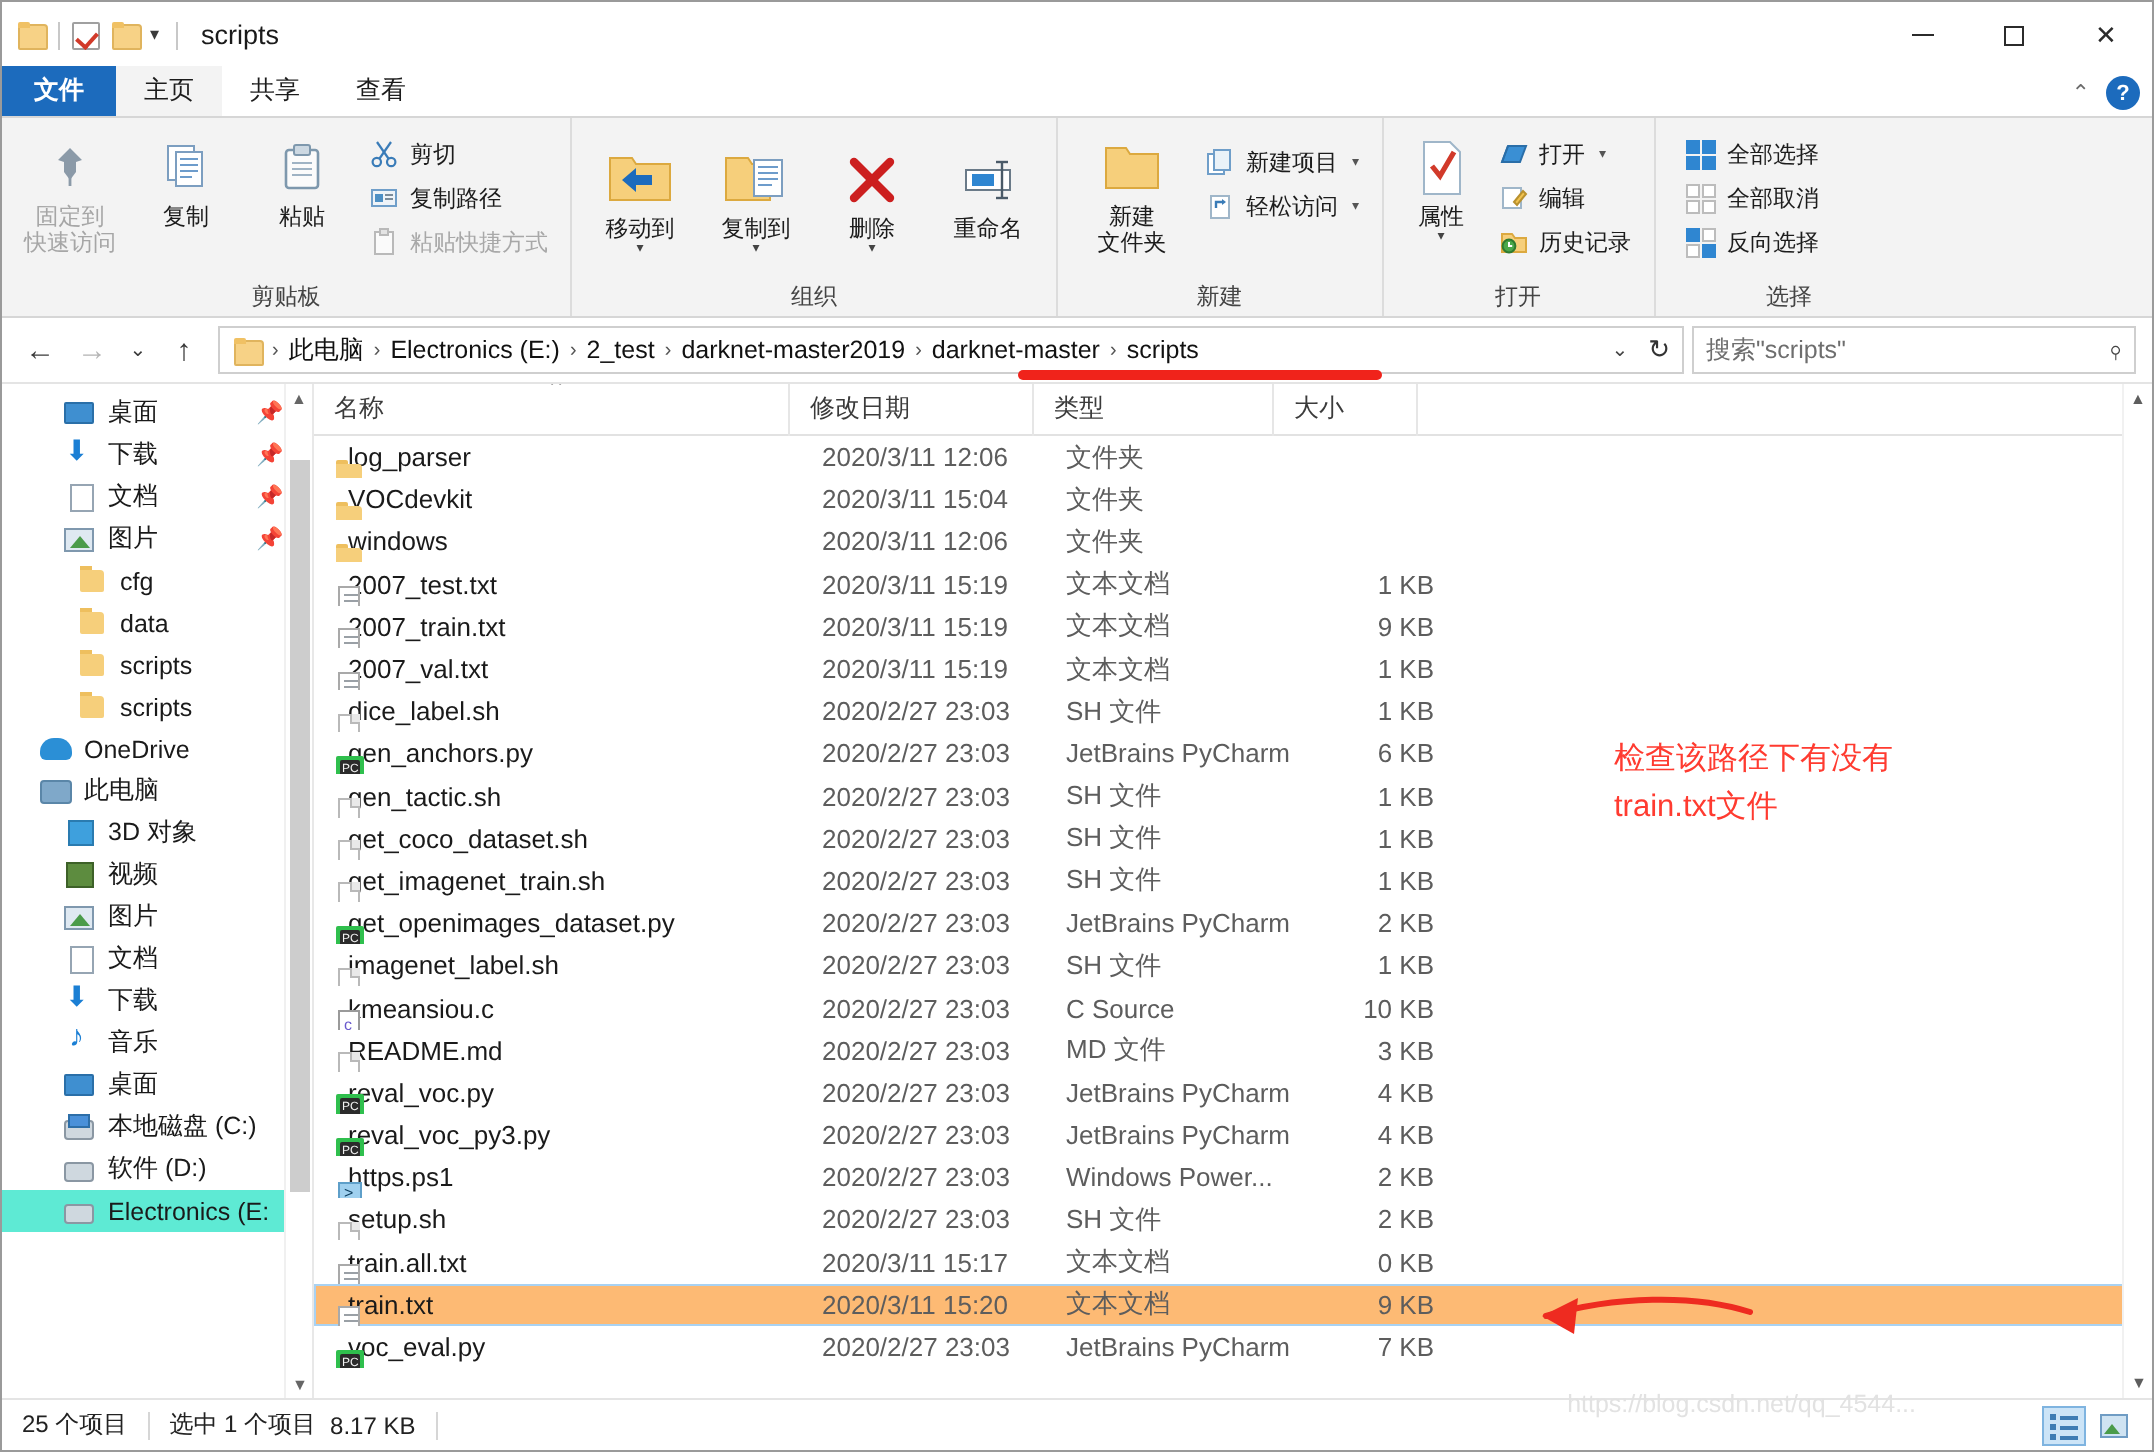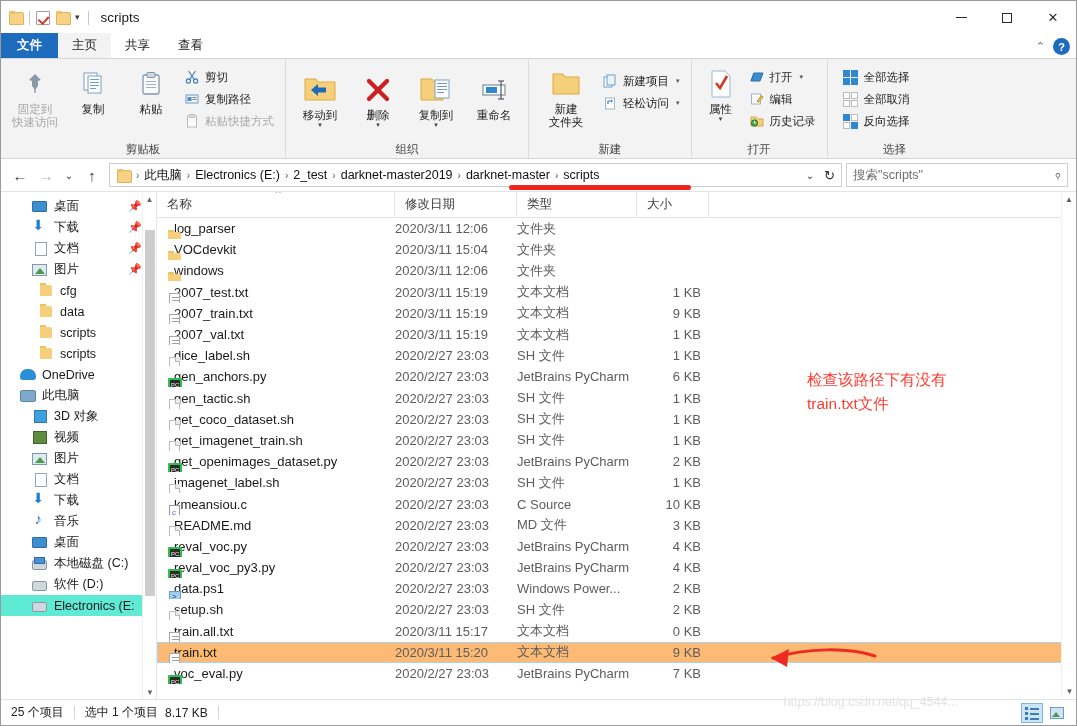--- a/index.html
+++ b/index.html
@@ -212,21 +212,21 @@
   .col-type { width: 120px; flex: 0 0 120px; }
   .col-size { width: 72px; flex: 0 0 72px; }
   .rows { position: relative; }
   .row {
     height: 21.2px; display: flex; align-items: center; font-size: 13px;
     color: #1a1a1a; cursor: default;
   }
   .row.sel { background: #fdba74; outline: 1px solid #a9d2f2; outline-offset: -1px; }
   .cell { height: 21px; display: flex; align-items: center; overflow: hidden; white-space: nowrap; }
   .c-name { width: 238px; flex: 0 0 238px; padding-left: 10px; gap: 7px; }
-  .c-date { width: 122px; flex: 0 0 122px; color: #5d5d5d; }
+  .c-date { width: 122px; flex: 0 0 122px; color: #5d5d5d; margin-left: 16px; }
   .c-type { width: 120px; flex: 0 0 120px; color: #5d5d5d; }
   .c-size { width: 72px; flex: 0 0 72px; color: #5d5d5d; justify-content: flex-end; padding-right: 8px; }
 
   .ic16 { width: 16px; height: 16px; flex: 0 0 16px; position: relative; }
   .ic-folder .f1 { position: absolute; left: 1px; top: 3px; width: 13px; height: 11px; background: #f6cf7b; border-radius: 0 2px 1px 1px; }
   .ic-folder .f2 { position: absolute; left: 1px; top: 1px; width: 6px; height: 3px; background: #eebf5e; border-radius: 1px 1px 0 0; }
   .ic-txt { position: absolute; left: 2px; top: 1px; width: 11px; height: 14px; background: #fff; border: 1px solid #a9a9a9; }
   .ic-txt i { position: absolute; left: 2px; height: 1px; background: #9aa0a6; width: 7px; }
   .ic-blank { position: absolute; left: 2px; top: 1px; width: 11px; height: 14px; background: #fff; border: 1px solid #b9b9b9; }
   .ic-blank::after { content:""; position:absolute; right:-1px; top:-1px; width:4px; height:4px; background:#e9e9e9; border-left:1px solid #b9b9b9; border-bottom:1px solid #b9b9b9; }
@@ -424,44 +424,44 @@
             <svg width="34" height="28" viewBox="0 0 34 28">
               <path d="M2 3 h11 l2 3 h17 v18 H2 Z" fill="#f6cf7b" stroke="#dca93f"></path>
               <path d="M15 8 L8 14 L15 20 V16.5 H23 V11.5 H15 Z" fill="#1c6bbd"></path>
             </svg>
           </span>
           <span class="lb">移动到</span>
           <span class="tinycaret">▾</span>
         </div>
         <div class="bigbtn">
           <span class="ic">
-            <svg width="30" height="28" viewBox="0 0 30 28">
-                <g stroke="#cc1f1f" stroke-width="4.2" stroke-linecap="round">
-                  <path d="M6 5 L24 23"></path>
-                  <path d="M24 5 L6 23"></path>
-                </g>
-              </svg>
-          </span>
-          <span class="lb">删除</span>
-          <span class="tinycaret">▾</span>
-        </div>
-        <div class="bigbtn">
-          <span class="ic">
             <svg width="34" height="28" viewBox="0 0 34 28">
               <path d="M2 3 h11 l2 3 h9 v18 H2 Z" fill="#f6cf7b" stroke="#dca93f"></path>
               <rect x="16" y="4" width="14" height="18" fill="#fff" stroke="#7c9ec0"></rect>
               <g fill="#6d9ccb">
                   <rect x="18" y="7" width="10" height="1"></rect>
                   <rect x="18" y="10" width="10" height="1"></rect>
                   <rect x="18" y="13" width="10" height="1"></rect>
                   <rect x="18" y="16" width="7" height="1"></rect>
                 </g>
             </svg>
           </span>
           <span class="lb">复制到</span>
+          <span class="tinycaret">▾</span>
+        </div>
+        <div class="bigbtn">
+          <span class="ic">
+            <svg width="30" height="28" viewBox="0 0 30 28">
+                <g stroke="#cc1f1f" stroke-width="4.2" stroke-linecap="round">
+                  <path d="M6 5 L24 23"></path>
+                  <path d="M24 5 L6 23"></path>
+                </g>
+              </svg>
+          </span>
+          <span class="lb">删除</span>
           <span class="tinycaret">▾</span>
         </div>
         <div class="bigbtn">
           <span class="ic">
             <svg width="32" height="28" viewBox="0 0 32 28">
               <rect x="5" y="9" width="22" height="10" fill="#ffffff" stroke="#6a7a88"></rect>
               <rect x="8" y="11" width="11" height="6" fill="#2f86d1"></rect>
               <g stroke="#4a5a68" stroke-width="1.2">
                   <path d="M23 5 v18"></path>
                   <path d="M20 5 h6"></path>
@@ -953,21 +953,21 @@
               <span><span class="ic16"><span class="ic-py"></span></span></span>
               <span>reval_voc_py3.py</span>
             </span>
             <span class="cell c-date">2020/2/27 23:03</span>
             <span class="cell c-type">JetBrains PyCharm</span>
             <span class="cell c-size">4 KB</span>
           </div>
           <div class="row">
             <span class="cell c-name">
               <span><span class="ic16"><span class="ic-ps"></span></span></span>
-              <span>data.ps1</span>
+              <span>https.ps1</span>
             </span>
             <span class="cell c-date">2020/2/27 23:03</span>
             <span class="cell c-type">Windows Power...</span>
             <span class="cell c-size">2 KB</span>
           </div>
           <div class="row">
             <span class="cell c-name">
               <span><span class="ic16"><span class="ic-blank"></span></span></span>
               <span>setup.sh</span>
             </span>

